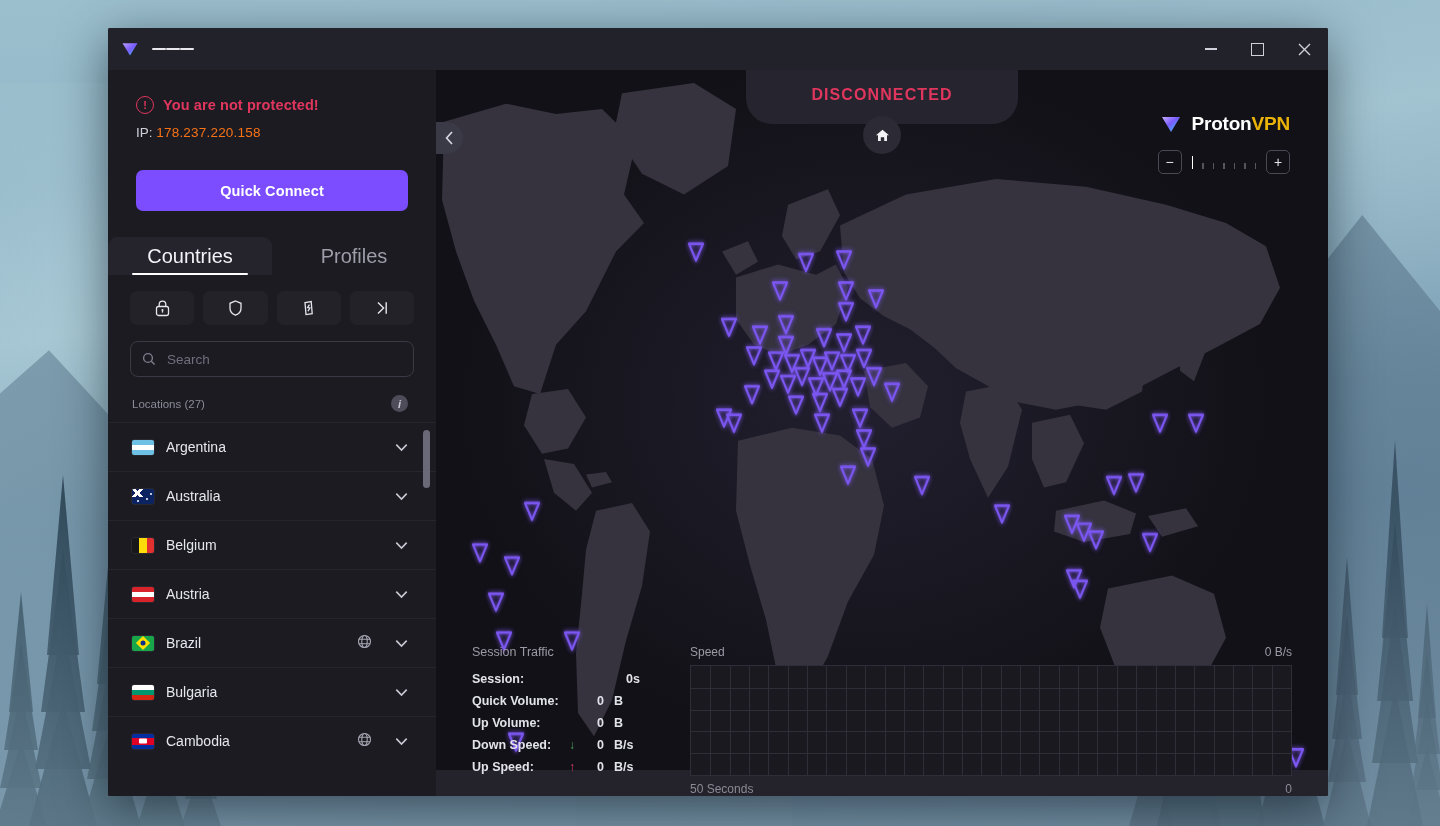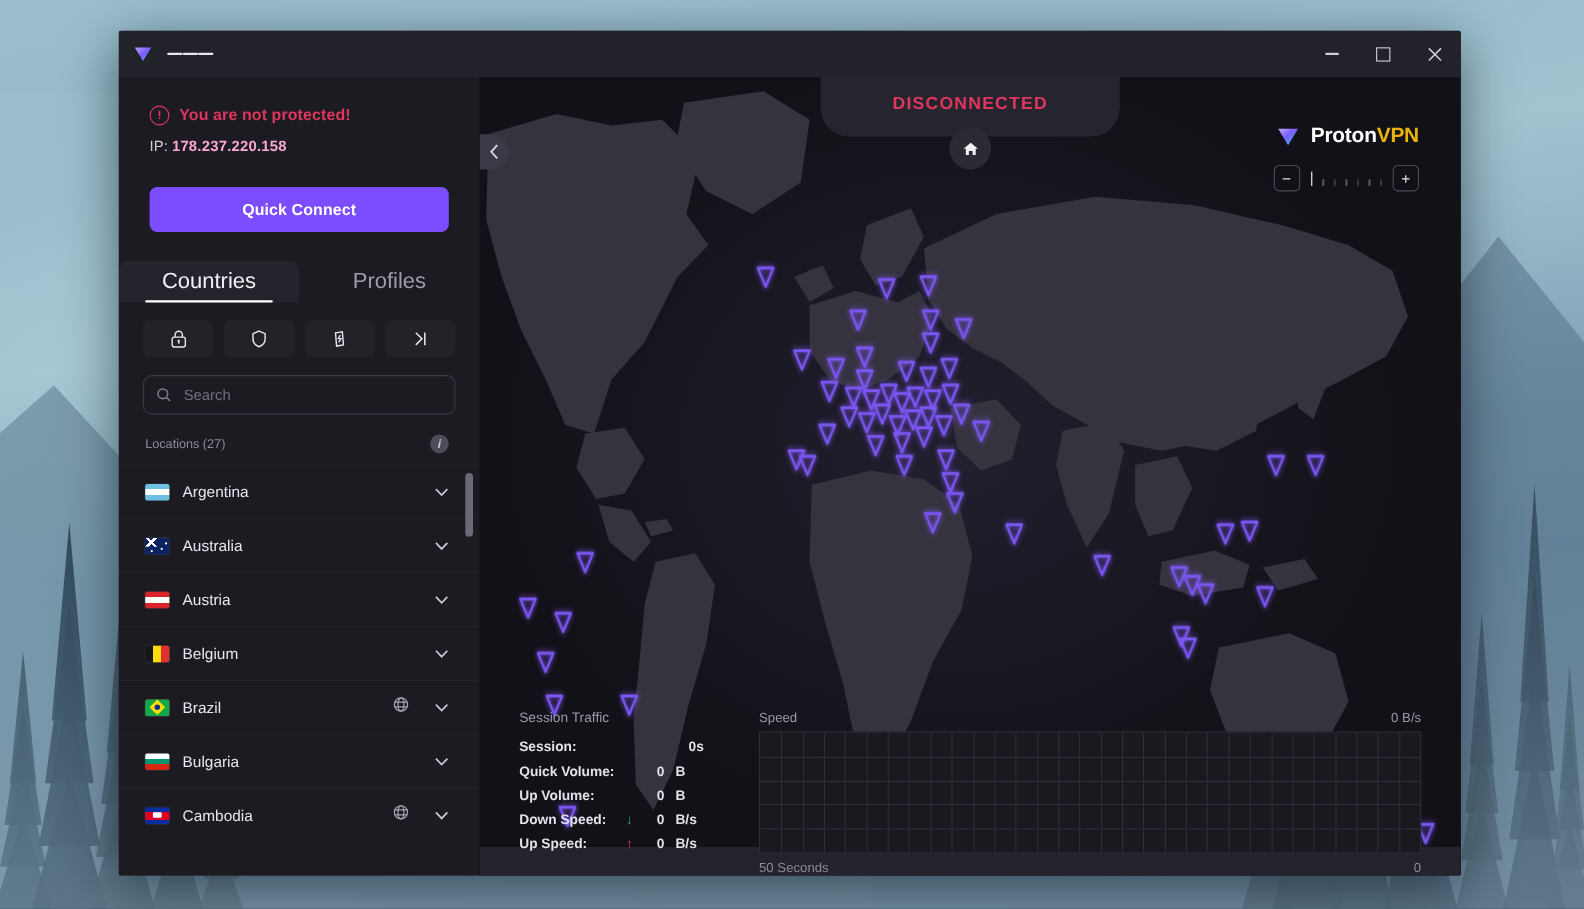--- a/index.html
+++ b/index.html
@@ -59,21 +59,21 @@
   
   .sidebar{width:328px;background:#1c1b22;display:flex;flex-direction:column;flex:none;position:relative;}
   .status-block{padding:26px 28px 0 28px;}
   .status-line{display:flex;align-items:center;gap:9px;}
   .warn-icon{width:16px;height:16px;border:1.6px solid #e0365e;border-radius:50%;
     display:flex;align-items:center;justify-content:center;flex:none;}
   .warn-icon b{color:#e0365e;font-size:11px;line-height:1;font-weight:700;}
   .status-text{color:#e0365e;font-size:14.5px;font-weight:700;letter-spacing:.1px;}
   .ip-line{margin-top:11px;color:#d9d9e2;font-size:13.5px;}
   .ip-line .lbl{color:#cfcfd8;font-weight:400;text-align:right;}
-  .ip-line .val{color:#f9a8d4;font-weight:700;letter-spacing:.2px;}
+  .ip-line .val{color:#f97316;font-weight:400;letter-spacing:.2px;}
 
   .qc-wrap{padding:30px 28px 0 28px;}
   .qc-btn{display:block;width:100%;height:41px;border:none;border-radius:7px;
     background:#7c4dff;color:#fff;font-size:14.5px;font-weight:700;cursor:pointer;
     font-family:"Liberation Sans", sans-serif;letter-spacing:.1px;}
 
   .tabs{margin-top:26px;display:flex;height:38px;position:relative;}
   .tab{flex:1;display:flex;align-items:center;justify-content:center;
     color:#9d9daa;font-size:20px;cursor:pointer;position:relative;}
   .tab.active{color:#f1f1f6;background:#25242d;border-top-left-radius:9px;border-top-right-radius:9px;}
@@ -374,32 +374,32 @@
           </span>
           <span class="cname">Australia</span>
           <span class="chev">
             <svg width="13" height="9" viewBox="0 0 13 9" fill="none" stroke="#c9c9d4" stroke-width="1.6">
                 <path d="M1.3 1.6 L6.5 7 L11.7 1.6"></path>
               </svg>
           </span>
         </div>
 
         <div class="country-row">
-          <span class="flag" style="background:linear-gradient(#d8232a 33%,#ffffff 33% 66%,#d8232a 66%)"></span>
-          <span class="cname">Austria</span>
+          <span class="flag" style="background:linear-gradient(90deg,#17171a 33%,#fcdd09 33% 66%,#e03030 66%)"></span>
+          <span class="cname">Belgium</span>
           <span class="chev">
             <svg width="13" height="9" viewBox="0 0 13 9" fill="none" stroke="#c9c9d4" stroke-width="1.6">
                 <path d="M1.3 1.6 L6.5 7 L11.7 1.6"></path>
               </svg>
           </span>
         </div>
 
         <div class="country-row">
-          <span class="flag" style="background:linear-gradient(90deg,#17171a 33%,#fcdd09 33% 66%,#e03030 66%)"></span>
-          <span class="cname">Belgium</span>
+          <span class="flag" style="background:linear-gradient(#d8232a 33%,#ffffff 33% 66%,#d8232a 66%)"></span>
+          <span class="cname">Austria</span>
           <span class="chev">
             <svg width="13" height="9" viewBox="0 0 13 9" fill="none" stroke="#c9c9d4" stroke-width="1.6">
                 <path d="M1.3 1.6 L6.5 7 L11.7 1.6"></path>
               </svg>
           </span>
         </div>
 
         <div class="country-row">
           <span class="flag" style="background:#18a64b">
             <span style="position:absolute;left:50%;top:50%;transform:translate(-50%,-50%) rotate(45deg);width:10px;height:10px;background:#fedf00"></span>

